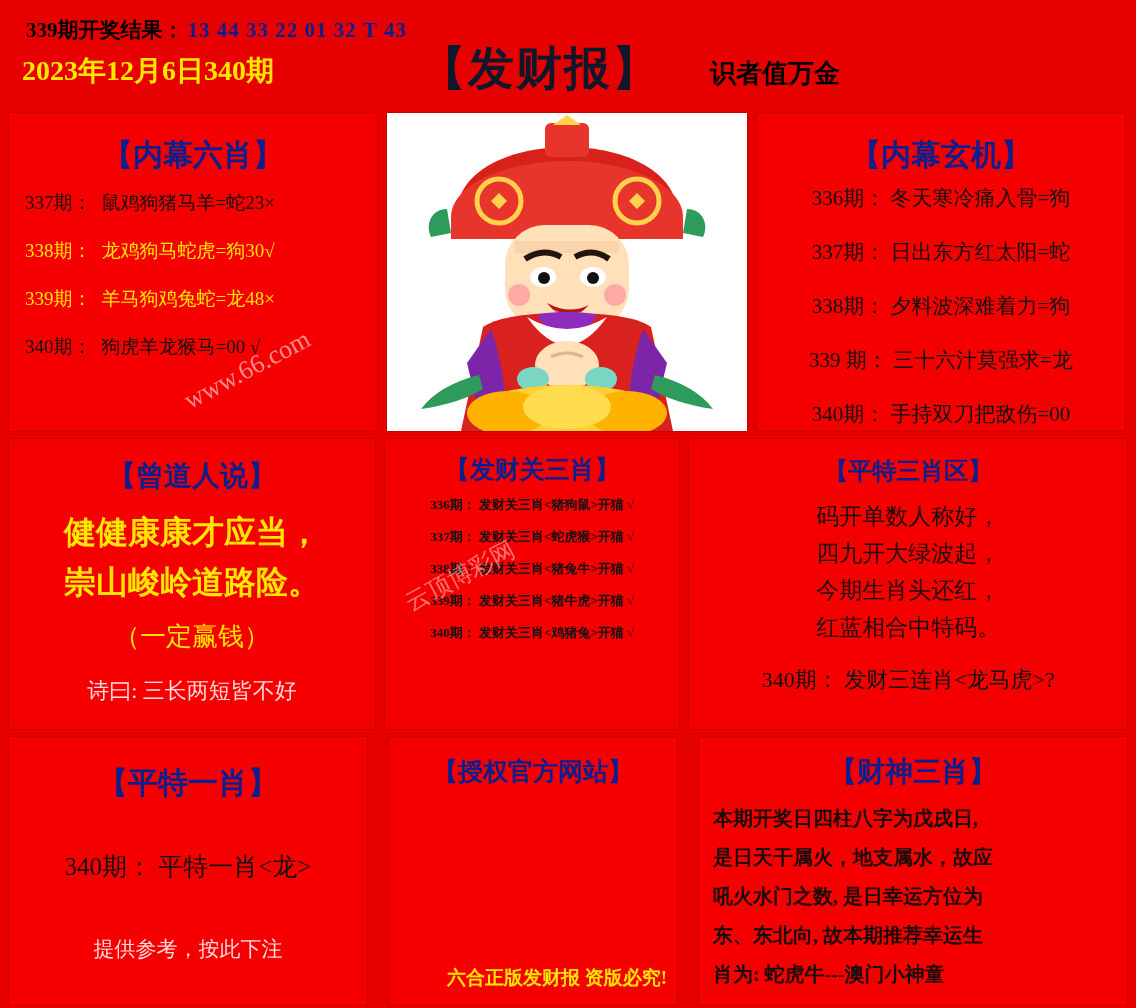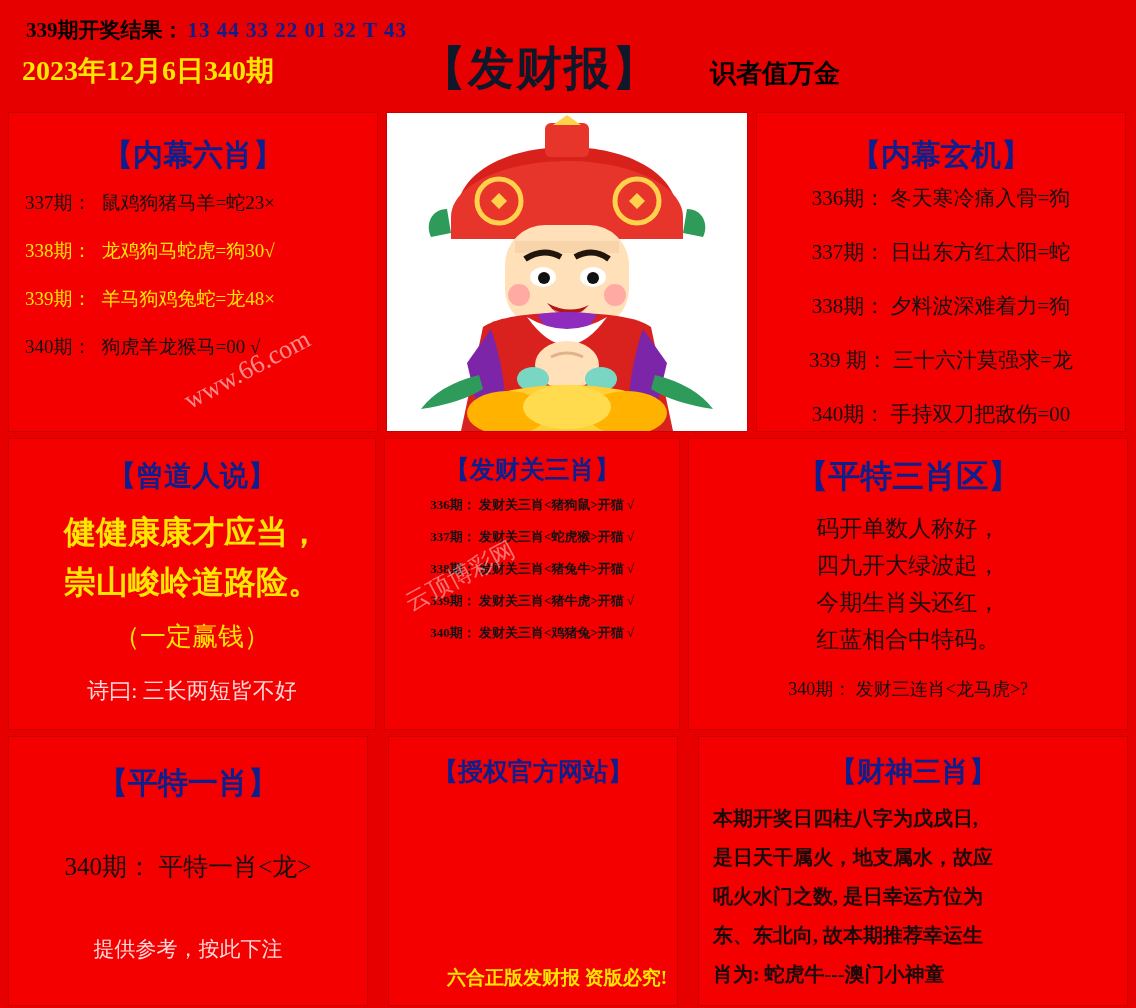--- a/index.html
+++ b/index.html
@@ -47,24 +47,24 @@
   .col-f{width:440px;height:290px;}
   .t2{font-size:28px;margin-top:18px;}
   .poem{margin-top:16px;text-align:center;}
   .poem .l1{font-size:32px;color:#ffe600;font-weight:bold;margin-bottom:6px;white-space:nowrap;}
   .poem .l2{font-size:32px;color:#ffe600;font-weight:bold;white-space:nowrap;}
   .poem .mid{font-size:26px;color:#ffe600;margin-top:14px;white-space:nowrap;}
   .poem .foot{font-size:22px;color:#ffd9d9;margin-top:22px;white-space:nowrap;}
   .t2b{font-size:25px;margin-top:14px;}
   .list3{margin-top:10px;padding:0 6px;}
   .list3 .li{font-size:13px;color:#111;font-weight:bold;margin:0 0 14px 0;text-align:center;white-space:nowrap;}
-  .t2c{font-size:32px;margin-top:16px;}
+  .t2c{font-size:24px;margin-top:16px;}
   .verse{margin-top:14px;text-align:center;}
   .verse .v{font-size:23px;color:#1a0d0d;margin-bottom:6px;white-space:nowrap;}
-  .verse .last{font-size:18px;color:#111;margin-top:22px;white-space:nowrap;}
+  .verse .last{font-size:22px;color:#111;margin-top:22px;white-space:nowrap;}
 
   
   .r3{height:268px;gap:20px;}
   .col-g{width:368px;height:268px;}
   .col-h{width:296px;height:268px;}
   .col-i{width:440px;height:268px;}
   .t3{font-size:30px;margin-top:26px;}
   .one{margin-top:46px;text-align:center;font-size:25px;color:#111;white-space:nowrap;}
   .one2{margin-top:52px;text-align:center;font-size:21px;color:#ffd9d9;white-space:nowrap;}
   .official{padding-top:18px;text-align:center;font-size:25px;font-weight:bold;color:#0b1f8f;white-space:nowrap;}

